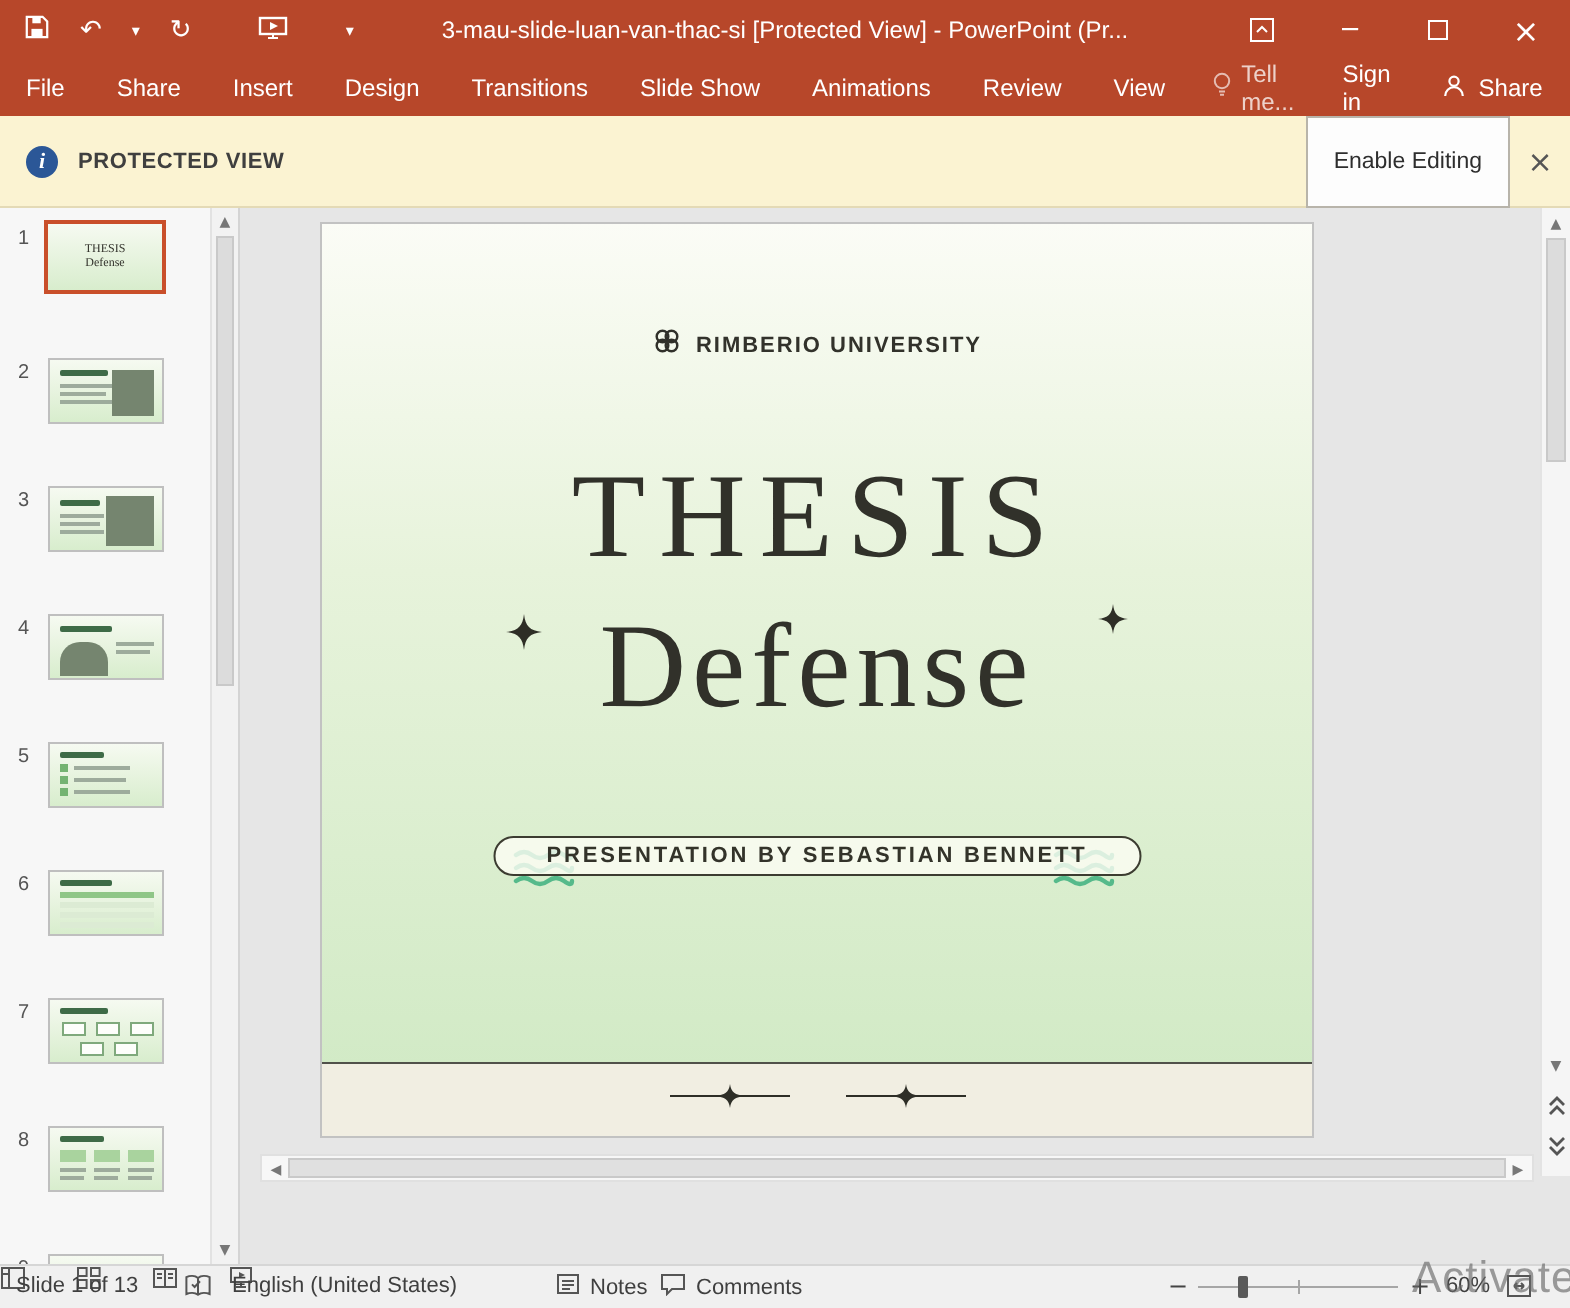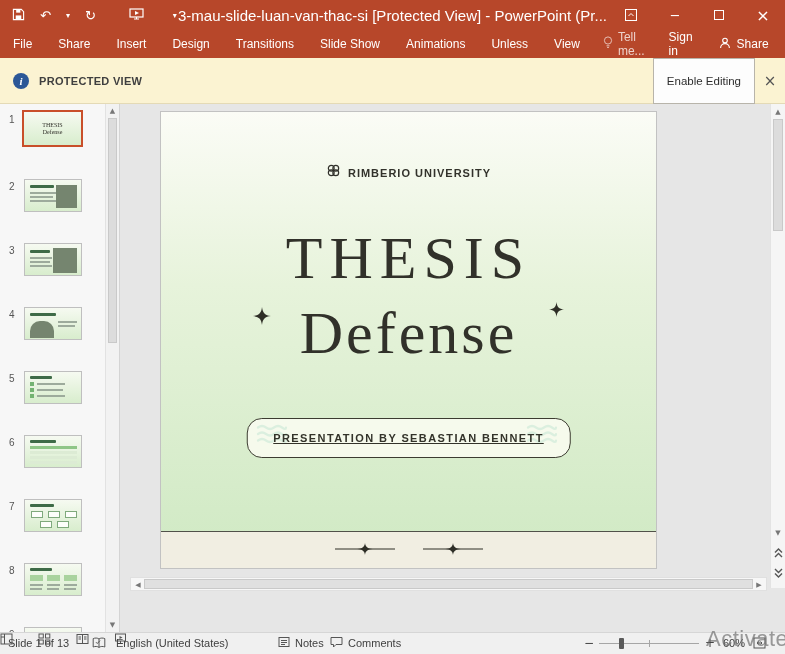--- a/index.html
+++ b/index.html
@@ -6,21 +6,21 @@
   body { font-family:"Liberation Sans", sans-serif; background:#444; }
   .app { position:relative; width:785px; height:654px; overflow:hidden; background:#E6E6E6;
          font-family:"Liberation Sans", sans-serif; }
 
   
   .titlebar { position:absolute; top:0; left:0; right:0; height:30px; background:#B7472A;
               display:flex; align-items:center; color:#fff; }
   .qat { display:flex; align-items:center; gap:15px; padding-left:12px; }
   .tb-ic { font-family:"DejaVu Sans", sans-serif; font-size:13px; line-height:1; color:#fff; cursor:default; }
   .tb-caret { font-size:8px; color:#fff; }
-  .tb-title { position:absolute; left:50%; transform:translateX(-50%); font-size:15px;
+  .tb-title { position:absolute; left:50%; transform:translateX(-50%); font-size:12px;
               white-space:nowrap; color:#fff; }
   .tb-controls { margin-left:auto; display:flex; align-items:stretch; height:100%; }
   .tb-btn { width:44px; display:flex; align-items:center; justify-content:center;
             font-family:"DejaVu Sans", sans-serif; font-size:13px; color:#fff; }
   .tb-btn.close { font-size:16px; }
 
   
   .ribbon { position:absolute; top:30px; left:0; right:0; height:28px; background:#B7472A;
             display:flex; align-items:center; color:#fff; }
   .rtab { padding:7px 13px; font-size:12px; white-space:nowrap; }
@@ -79,22 +79,22 @@
   .uni-text { font-size:11px; font-weight:bold; letter-spacing:1px; color:#32322B; }
   .thesis { position:absolute; top:115px; left:0; right:0; text-align:center;
             font-family:"Liberation Serif", serif; font-size:60px; line-height:62px;
             letter-spacing:7px; color:#31312A; }
   .defense { position:absolute; top:188px; left:0; right:0; text-align:center;
              font-family:"Liberation Serif", serif; font-size:60px; line-height:66px;
              letter-spacing:3px; color:#31312A; }
   .spark { position:absolute; }
   .pill { position:absolute; top:306px; left:50%; transform:translateX(-50%);
           border:1.5px solid #3C3C31; border-radius:15px; background:rgba(253,252,244,.8);
-          padding:13px 26px; font-size:11px; font-weight:bold; letter-spacing:1.4px;
-          color:#33332A; white-space:nowrap;text-decoration:underline; }
+          padding:3px 26px; font-size:11px; font-weight:bold; letter-spacing:1.4px;
+          color:#33332A; white-space:nowrap; }
   .waves { position:absolute; top:312px; }
   .sfooter { position:absolute; left:0; right:0; bottom:0; height:37px; background:#F1EEE2;
              border-top:1px solid #51514A; display:flex; align-items:center; justify-content:center;
              gap:26px; }
   .sftext { display:flex; gap:12px; font-size:11.5px; font-weight:bold; letter-spacing:1px;
             color:#2E2E27; }
 
   
   .vscroll { position:absolute; right:0; top:0; width:15px; height:484px; background:#F5F5F5;
              border-left:1px solid #E3E3E3; }
@@ -167,21 +167,21 @@
   </div>
 
   <div class="ribbon">
     <span class="rtab">File</span>
     <span class="rtab">Share</span>
     <span class="rtab">Insert</span>
     <span class="rtab">Design</span>
     <span class="rtab">Transitions</span>
     <span class="rtab">Slide Show</span>
     <span class="rtab">Animations</span>
-    <span class="rtab">Unless</span>
+    <span class="rtab">Review</span>
     <span class="rtab">View</span>
     <div class="rright">
       <span class="tellme">
         <span>
           <svg width="10" height="13" viewBox="0 0 10 13">
               <circle cx="5" cy="4.5" r="3.6" fill="none" stroke="rgba(255,255,255,.85)"></circle>
               <path d="M3.5 9.8 h3 M4 11.4 h2" stroke="rgba(255,255,255,.85)"></path>
             </svg>
         </span>
         <span>Tell me...</span>

